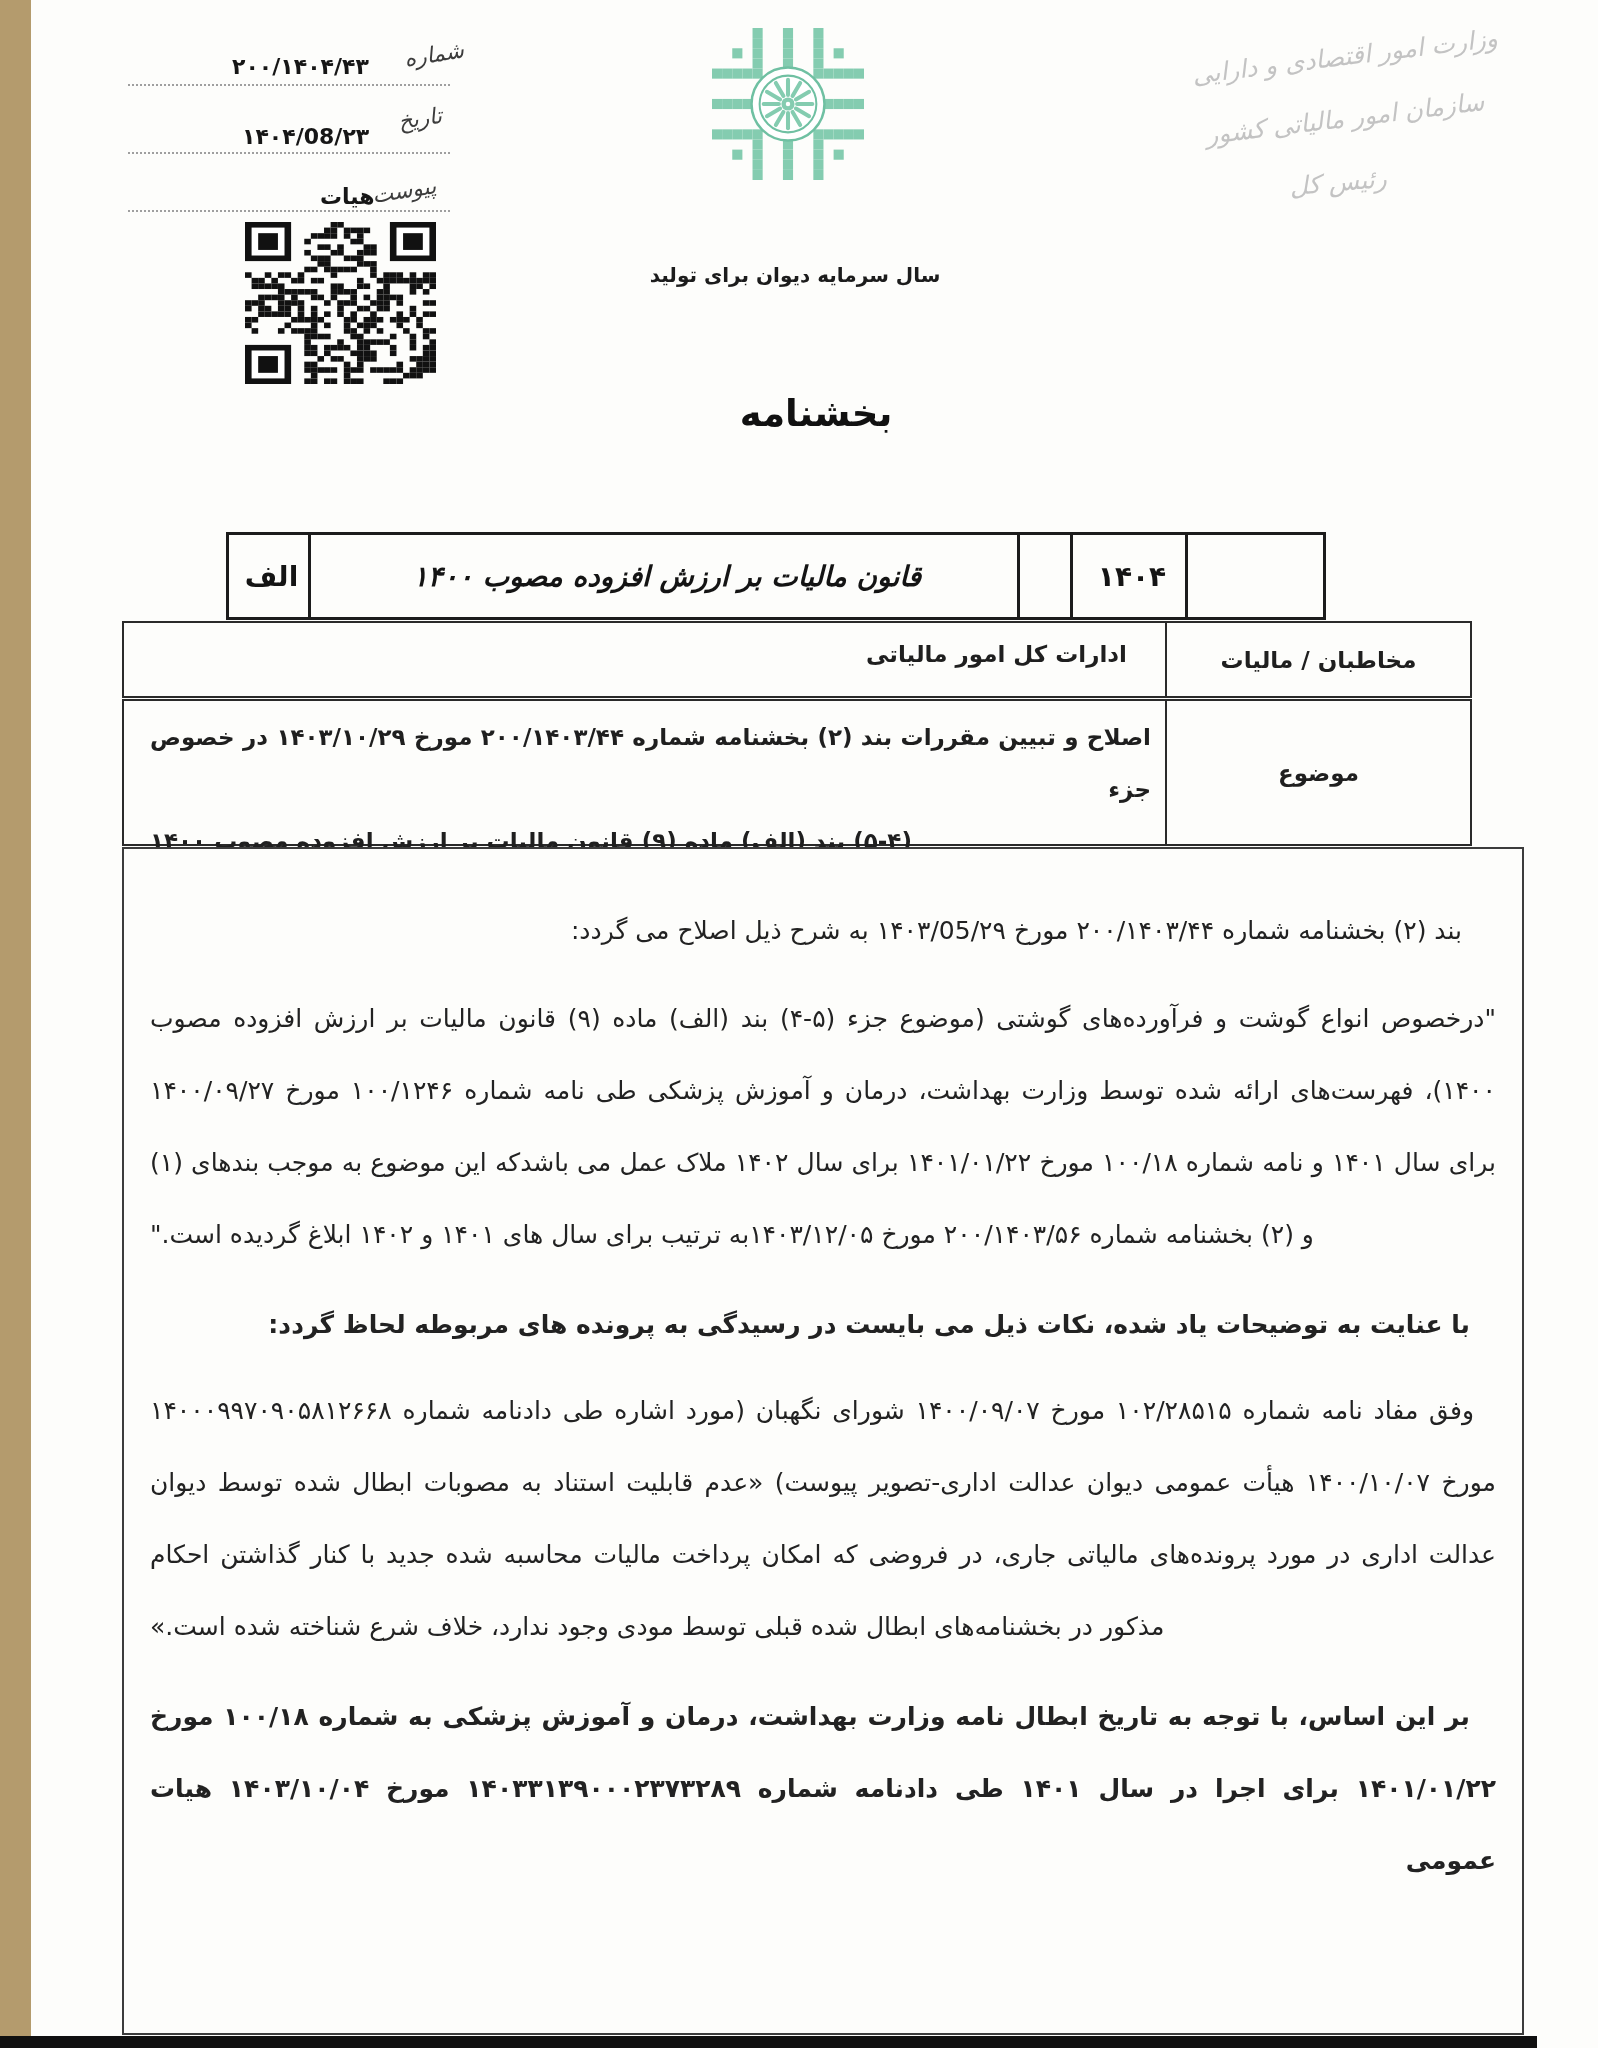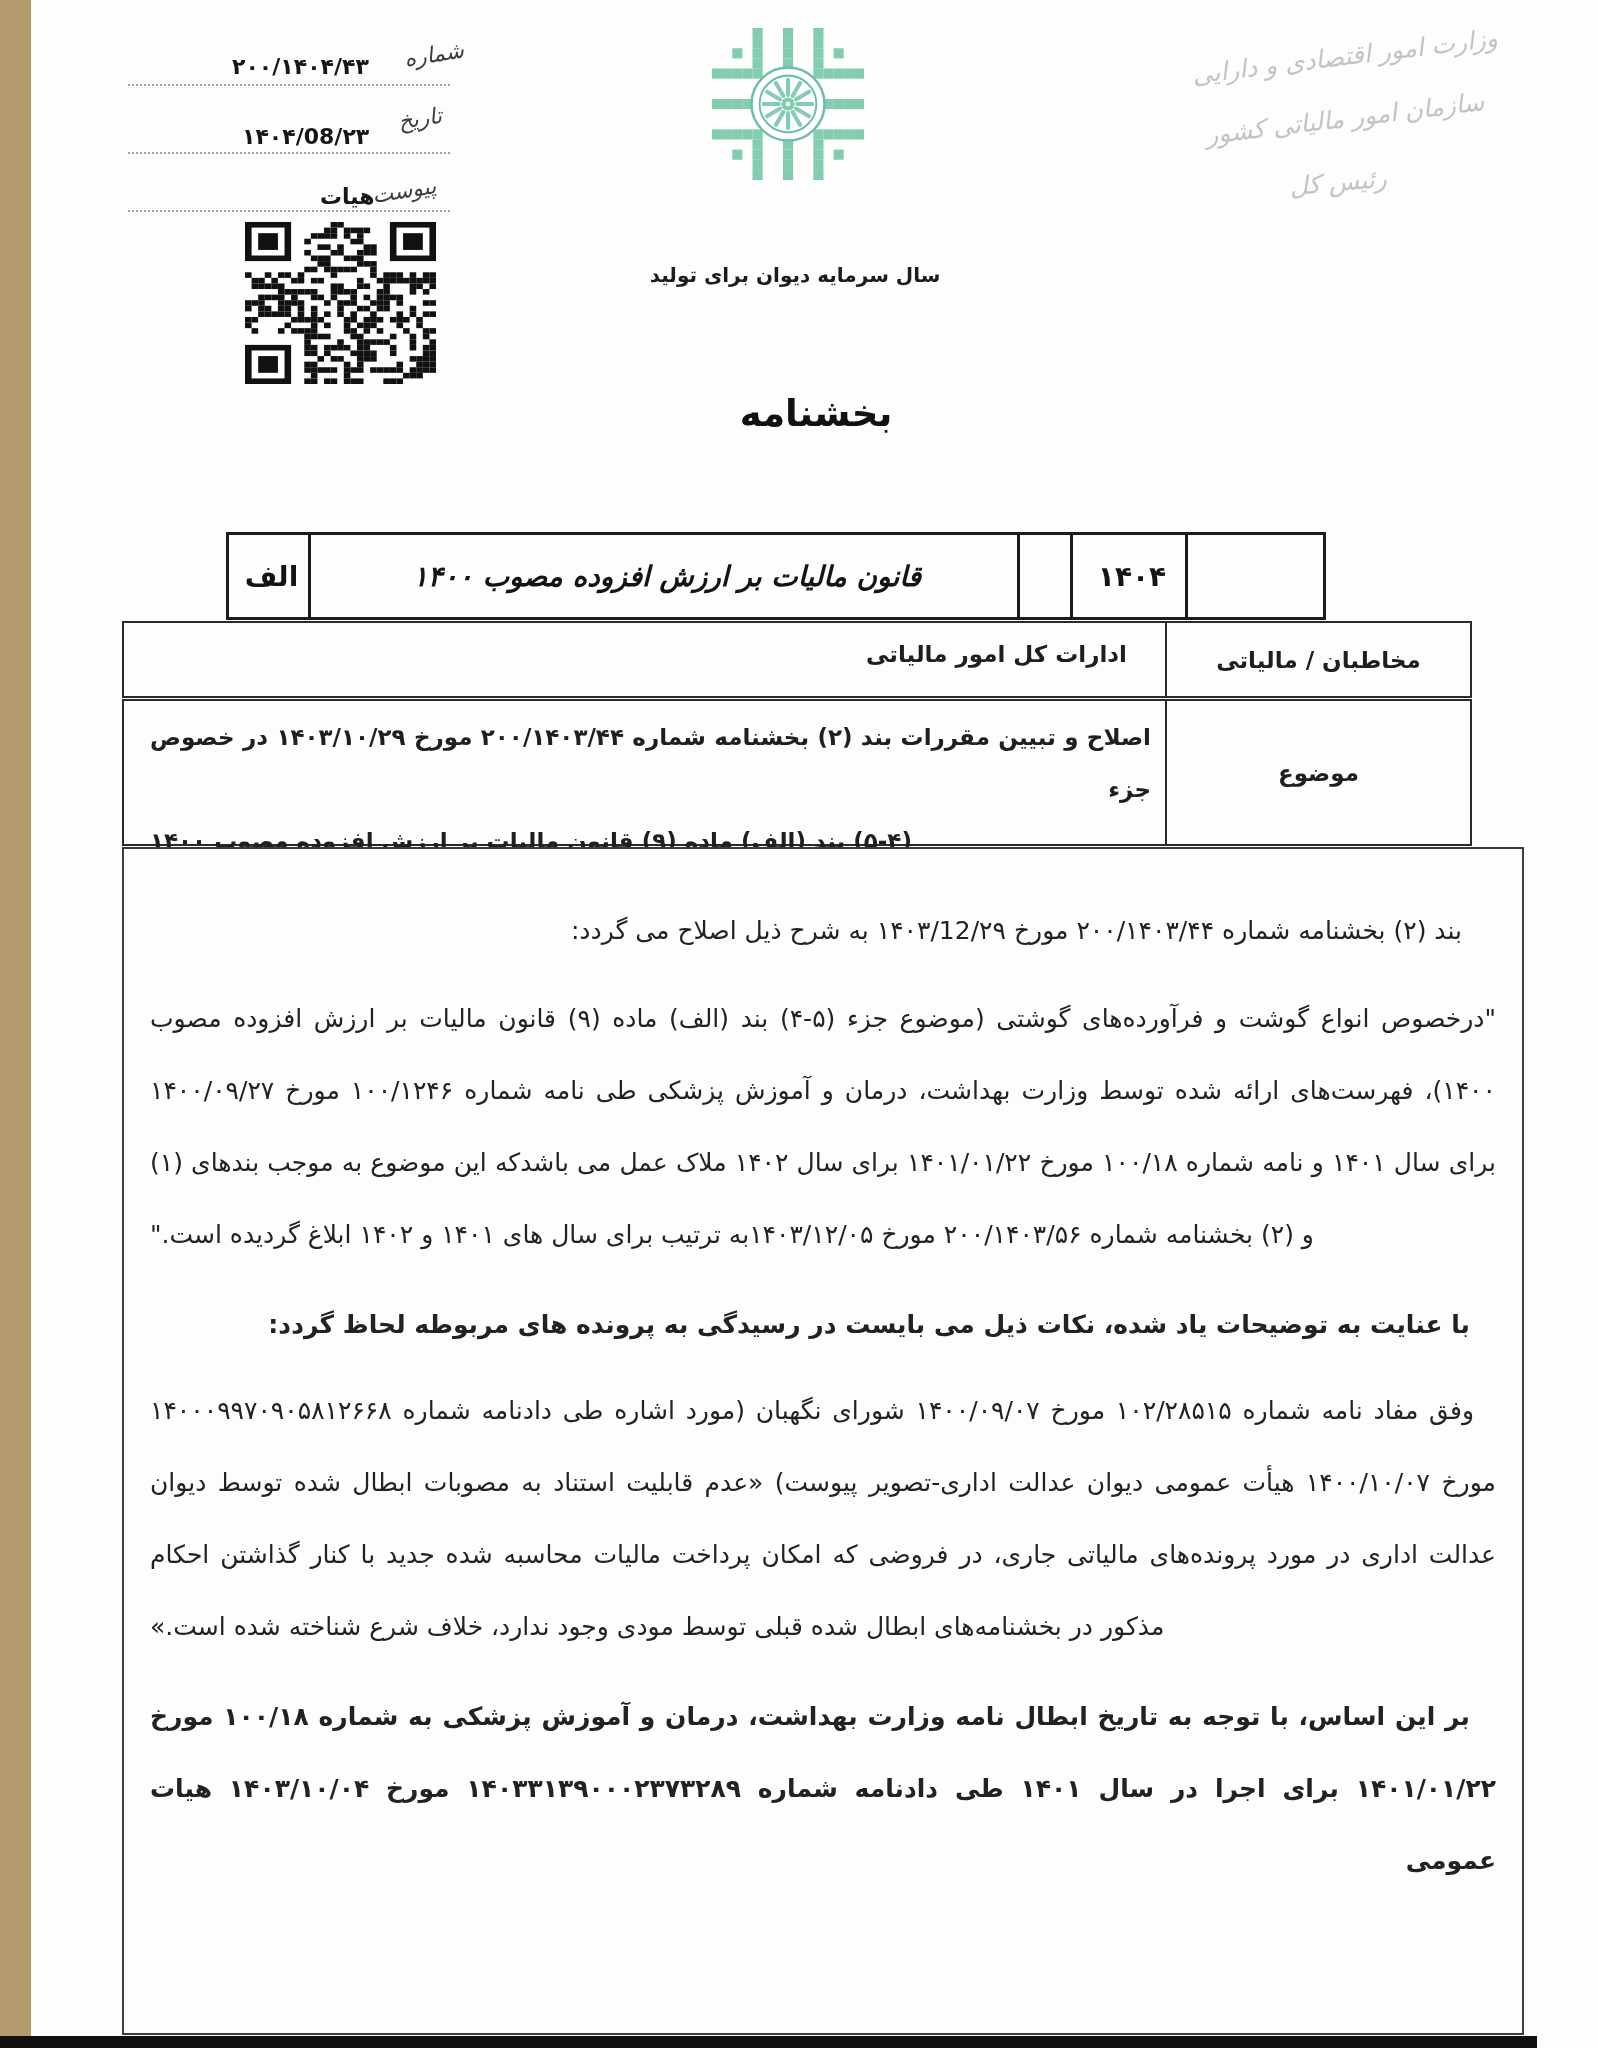--- a/index.html
+++ b/index.html
@@ -476,36 +476,36 @@
 
   <div class="abs doctitle" style="left:636px;top:392px;">بخشنامه</div>
 
   <div class="abs cell" style="left:226px;top:532px;width:85px;height:82px;">الف</div>
   <div class="abs cell" style="left:308px;top:532px;width:712px;height:82px;direction:rtl;font-style:italic;">قانون مالیات بر ارزش افزوده مصوب ۱۴۰۰</div>
   <div class="abs cell" style="left:1017px;top:532px;width:56px;height:82px;"></div>
   <div class="abs cell" style="left:1070px;top:532px;width:118px;height:82px;">۱۴۰۴</div>
   <div class="abs cell" style="left:1185px;top:532px;width:135px;height:82px;"></div>
 
   <div class="abs rowbox" style="left:122px;top:621px;width:1346px;height:73px;">
-    <div class="labelcell">مخاطبان / مالیاتی</div>
+    <div class="labelcell">مخاطبان / مالیات</div>
     <div class="contentcell">
       <div class="audience-text">ادارات کل امور مالیاتی</div>
     </div>
   </div>
 
   <div class="abs rowbox" style="left:122px;top:699px;width:1346px;height:143px;">
     <div class="labelcell">موضوع</div>
     <div class="contentcell">
       <div class="subjline j" style="margin-top:10px;">اصلاح و تبیین مقررات بند (۲) بخشنامه شماره ۲۰۰/۱۴۰۳/۴۴ مورخ ۱۴۰۳/۱۰/۲۹ در خصوص جزء</div>
       <div class="subjline l">(۵-۴) بند (الف) ماده (۹) قانون مالیات بر ارزش افزوده مصوب ۱۴۰۰</div>
     </div>
   </div>
 
   <div class="abs mainbox" style="left:122px;top:847px;width:1346px;height:1138px;">
-    <p class="p-right ind34" style="margin-bottom:16px;">بند (۲) بخشنامه شماره ۲۰۰/۱۴۰۳/۴۴ مورخ ۱۴۰۳/12/۲۹ به شرح ذیل اصلاح می گردد:</p>
+    <p class="p-right ind34" style="margin-bottom:16px;">بند (۲) بخشنامه شماره ۲۰۰/۱۴۰۳/۴۴ مورخ ۱۴۰۳/05/۲۹ به شرح ذیل اصلاح می گردد:</p>
     <p class="p-just-left" style="margin-bottom:18px;">"درخصوص انواع گوشت و فرآورده‌های گوشتی (موضوع جزء (۵-۴) بند (الف) ماده (۹) قانون مالیات بر ارزش افزوده مصوب ۱۴۰۰)، فهرست‌های ارائه شده توسط وزارت بهداشت، درمان و آموزش پزشکی طی نامه شماره ۱۰۰/۱۲۴۶ مورخ ۱۴۰۰/۰۹/۲۷ برای سال ۱۴۰۱ و نامه شماره ۱۰۰/۱۸ مورخ ۱۴۰۱/۰۱/۲۲ برای سال ۱۴۰۲ ملاک عمل می باشدکه این موضوع به موجب بندهای (۱) و (۲) بخشنامه شماره ۲۰۰/۱۴۰۳/۵۶ مورخ ۱۴۰۳/۱۲/۰۵به ترتیب برای سال های ۱۴۰۱ و ۱۴۰۲ ابلاغ گردیده است."</p>
     <p class="p-right ind26" style="margin-bottom:14px;">با عنایت به توضیحات یاد شده، نکات ذیل می بایست در رسیدگی به پرونده های مربوطه لحاظ گردد:</p>
     <p class="p-just-left ind22" style="margin-bottom:18px;">وفق مفاد نامه شماره ۱۰۲/۲۸۵۱۵ مورخ ۱۴۰۰/۰۹/۰۷ شورای نگهبان (مورد اشاره طی دادنامه شماره ۱۴۰۰۰۹۹۷۰۹۰۵۸۱۲۶۶۸ مورخ ۱۴۰۰/۱۰/۰۷ هیأت عمومی دیوان عدالت اداری-تصویر پیوست) «عدم قابلیت استناد به مصوبات ابطال شده توسط دیوان عدالت اداری در مورد پرونده‌های مالیاتی جاری، در فروضی که امکان پرداخت مالیات محاسبه شده جدید با کنار گذاشتن احکام مذکور در بخشنامه‌های ابطال شده قبلی توسط مودی وجود ندارد، خلاف شرع شناخته شده است.»</p>
     <p class="p-just-full ind26">بر این اساس، با توجه به تاریخ ابطال نامه وزارت بهداشت، درمان و آموزش پزشکی به شماره ۱۰۰/۱۸ مورخ ۱۴۰۱/۰۱/۲۲ برای اجرا در سال ۱۴۰۱ طی دادنامه شماره ۱۴۰۳۳۱۳۹۰۰۰۲۳۷۳۲۸۹ مورخ ۱۴۰۳/۱۰/۰۴ هیات عمومی</p>
   </div>
 
   <div class="abs botbar" style="left:0;top:2036px;width:1537px;height:12px;"></div>
 
 </div>
 

